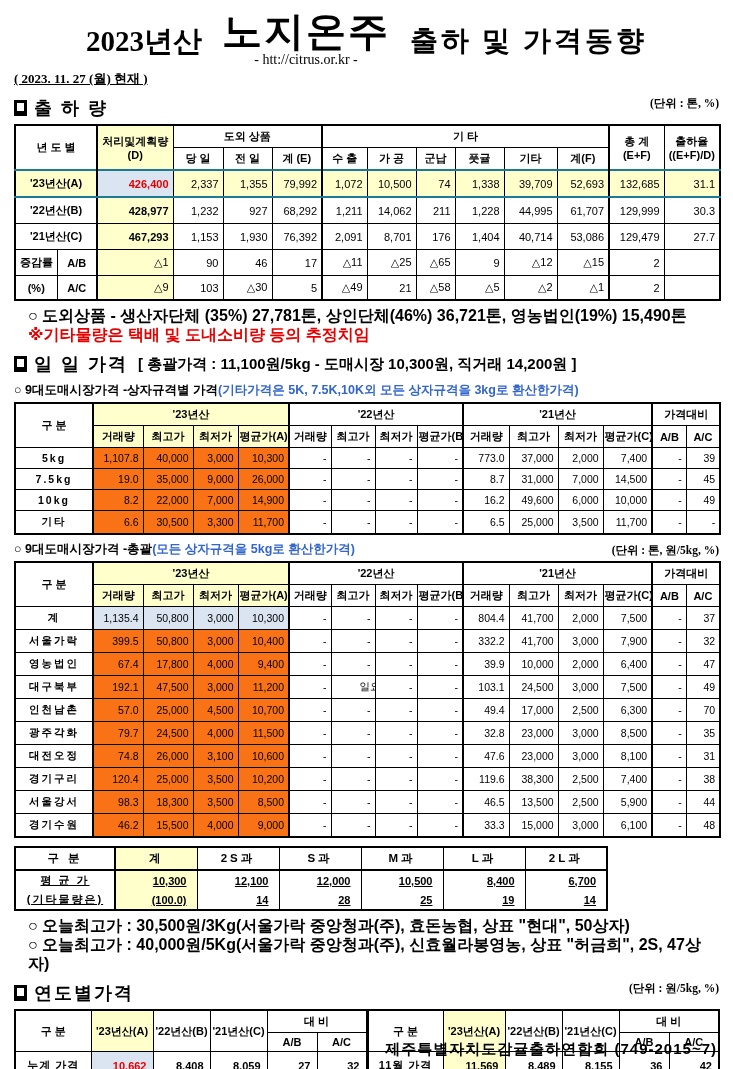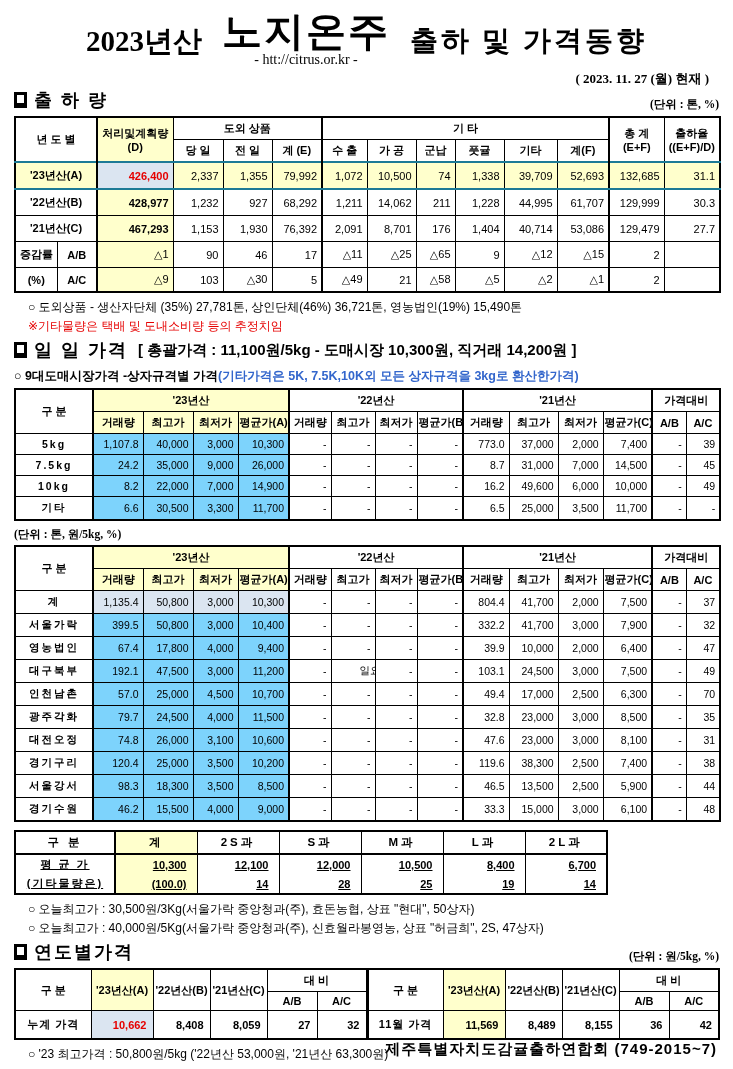--- a/index.html
+++ b/index.html
@@ -7,24 +7,24 @@
   body { font-family: "Liberation Sans", "DejaVu Sans", sans-serif; color: #000; font-size: 11px; }
   .page { width: 733px; height: 1069px; padding: 8px 14px 0 14px; position: relative; }
 
   
   .title-row { display: flex; justify-content: center; align-items: flex-start; gap: 20px; margin-top: 4px; }
   .t-season { font-family: "Liberation Serif", serif; font-weight: bold; font-size: 29px; margin-top: 10px; }
   .t-prod-wrap { display: flex; flex-direction: column; align-items: center; }
   .t-prod { font-family: "Liberation Serif", serif; font-weight: bold; font-size: 40px; letter-spacing: 2px; line-height: 40px; }
   .t-url { font-family: "Liberation Serif", serif; font-size: 14px; margin-top: 0px; }
   .t-subject { font-family: "Liberation Serif", serif; font-weight: bold; font-size: 28px; letter-spacing: 3px; margin-top: 10px; text-align: center; }
-  .t-date { text-align: right; font-family: "Liberation Serif", serif; font-weight: bold; font-size: 13px; padding-right: 10px; margin-top: 2px; }
+  .t-date { font-family: "Liberation Serif", serif; font-weight: bold; font-size: 13px; padding-right: 10px; margin-top: 2px; text-decoration: underline; }
 
   
-  .sec-head { display: flex; justify-content: space-between; align-items: flex-end; margin-bottom: 4px; }
+  .sec-head { display: flex; justify-content: space-between; align-items: flex-start; margin-top: 8px; margin-bottom: 4px; }
   .sec-left { display: flex; align-items: center; }
   .sq { display: inline-block; width: 13px; height: 16px; border: 3px solid #000; border-bottom-width: 5px; margin-right: 7px; }
   .sec-title { font-size: 18px; font-weight: bold; letter-spacing: 2px; }
   .sec-summary { font-size: 15px; font-weight: bold; margin-left: 10px; }
   .unit { font-size: 11.5px; font-weight: bold; font-family: Liberation Serif, serif; }
   .subline { display: flex; justify-content: space-between; align-items: flex-end; font-size: 12.5px; font-weight: bold; margin: 6px 0 3px 0; }
   .sub-note { color: #3366cc; }
 
   
   table { border-collapse: collapse; table-layout: fixed; width: 705px; border: 2px solid #000; }
@@ -47,21 +47,21 @@
   .t1 tr.row-0 td:nth-child(6), .t1 tr.row-1 td:nth-child(6), .t1 tr.row-2 td:nth-child(6),
   .t1 tr.row-3 td:nth-child(7), .t1 tr.row-4 td:nth-child(7) { border-left: 2px solid #000; }
   .t1 tr.row-0 td:nth-child(12), .t1 tr.row-1 td:nth-child(12), .t1 tr.row-2 td:nth-child(12),
   .t1 tr.row-3 td:nth-child(13), .t1 tr.row-4 td:nth-child(13) { border-left: 2px solid #000; }
   .t1 tr.row-0 td:nth-child(10), .t1 tr.row-1 td:nth-child(10), .t1 tr.row-2 td:nth-child(10),
   .t1 tr.row-3 td:nth-child(11), .t1 tr.row-4 td:nth-child(11) { border-left-style: dotted; border-left-color: #555; }
 
   
   .tp td { font-size: 10.5px; padding: 4px 4px; }
   .tp td:first-child { text-align: center; font-weight: bold; letter-spacing: 2px; }
-  .tp td:nth-child(n+2):nth-child(-n+5) { background: #7dd3fc; }
+  .tp td:nth-child(n+2):nth-child(-n+5) { background: #f97316; }
   .tp td:nth-child(2), .tp td:nth-child(6), .tp td:nth-child(10), .tp td:nth-child(14) { border-left: 2px solid #000; }
   .t3 tr.row-0 td:nth-child(n+2):nth-child(-n+5) { background: #dbe5f1; }
   .t3 tr.row-3 td:nth-child(7) { text-align: center; padding-left: 28px; }
 
   
   .t-size { width: 592px; margin-top: 8px; }
   .t-size th { border-bottom: 2px solid #000; font-size: 11.5px; letter-spacing: 3px; }
   .t-size th:first-child, .t-size td:first-child { border-right: 2px solid #000; }
   .t-size td { font-weight: bold; padding: 2px 10px 2px 2px; text-decoration: underline; }
   .t-size td:first-child { text-align: center; padding: 2px; letter-spacing: 2px; }
@@ -70,21 +70,21 @@
   .t-size tr.row-1 td { border-top: 0; }
 
   
   .t-year td { font-weight: bold; padding: 6px 6px; }
   .t-year td:nth-child(1), .t-year td:nth-child(7) { text-align: center; padding: 6px 2px; letter-spacing: 1px; }
   .t-year td:nth-child(2) { background: #dbe5f1; color: #e60000; }
   .t-year td:nth-child(8) { background: #ffffcc; }
   .t-year th.mid, .t-year td:nth-child(7) { border-left: 3px solid #000; }
 
   
-  .note { font-size: 12px; font-weight: normal; padding-left: 14px; line-height: 19px; }
+  .note { font-size: 16px; font-weight: bold; padding-left: 14px; line-height: 19px; }
   .note.red { color: #e60000; }
   .notes-block { margin: 5px 0 2px 0; }
   .footer { position: absolute; right: 16px; bottom: 10px; font-weight: bold; font-size: 15px; letter-spacing: 1px; }
 </style>
 </head>
 <body>
 
 <div class="page">
 
   <div class="title-block">
@@ -299,21 +299,21 @@
           <td>-</td>
           <td>773.0</td>
           <td>37,000</td>
           <td>2,000</td>
           <td>7,400</td>
           <td>-</td>
           <td>39</td>
         </tr>
         <tr class="row-1">
           <td>7.5kg</td>
-          <td>24.2</td>
+          <td>19.0</td>
           <td>35,000</td>
           <td>9,000</td>
           <td>26,000</td>
           <td>-</td>
           <td>-</td>
           <td>-</td>
           <td>-</td>
           <td>8.7</td>
           <td>31,000</td>
           <td>7,000</td>
@@ -352,20 +352,21 @@
           <td>25,000</td>
           <td>3,500</td>
           <td>11,700</td>
           <td>-</td>
           <td>-</td>
         </tr>
       </tbody>
   </table>
 
   <div class="subline">
+    <span><span>○ 9대도매시장가격 -총괄</span><span class="sub-note">(모든 상자규격을 5kg로 환산한가격)</span></span>
     <span class="unit">(단위 : 톤, 원/5kg, %)</span>
   </div>
 
   <table class="tp t3">
     <colgroup>
       <col style="width:78px">
         <col style="width:50px">
         <col style="width:50px">
         <col style="width:45px">
         <col style="width:51px">

